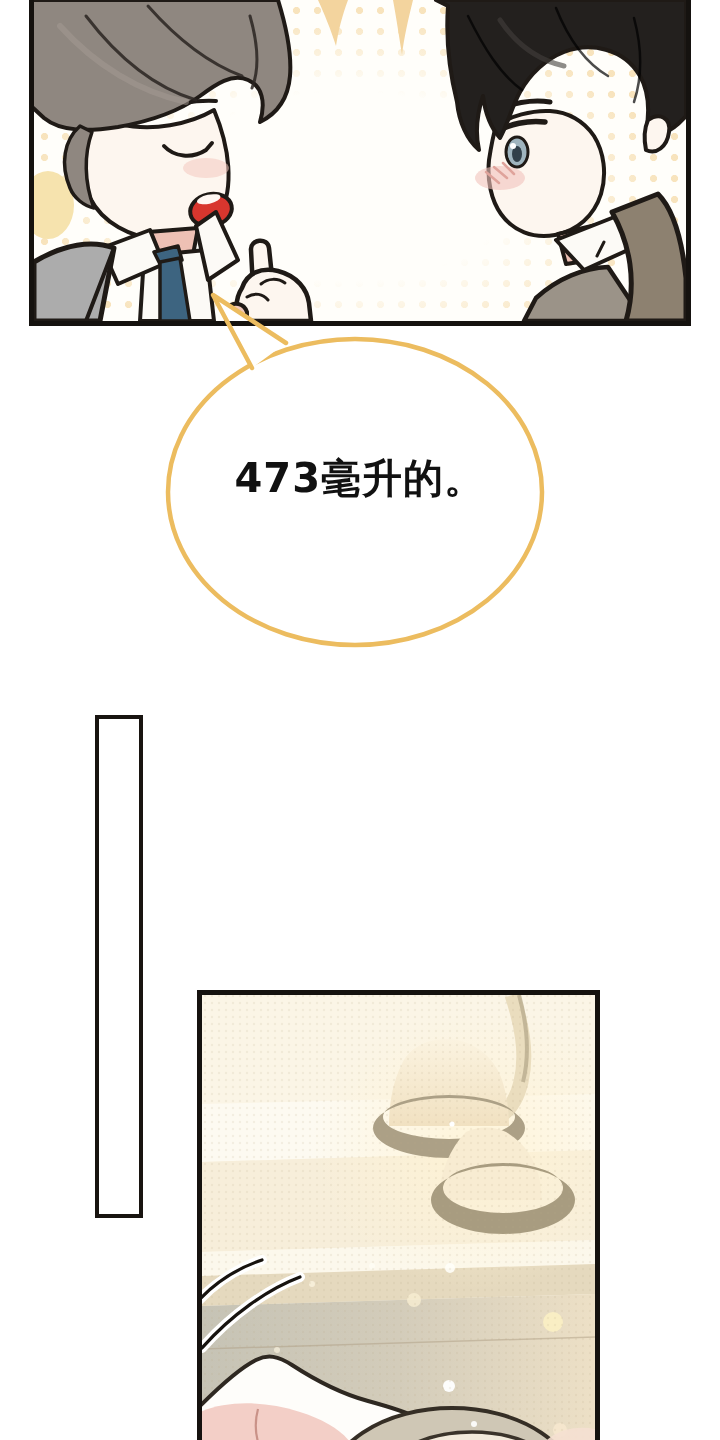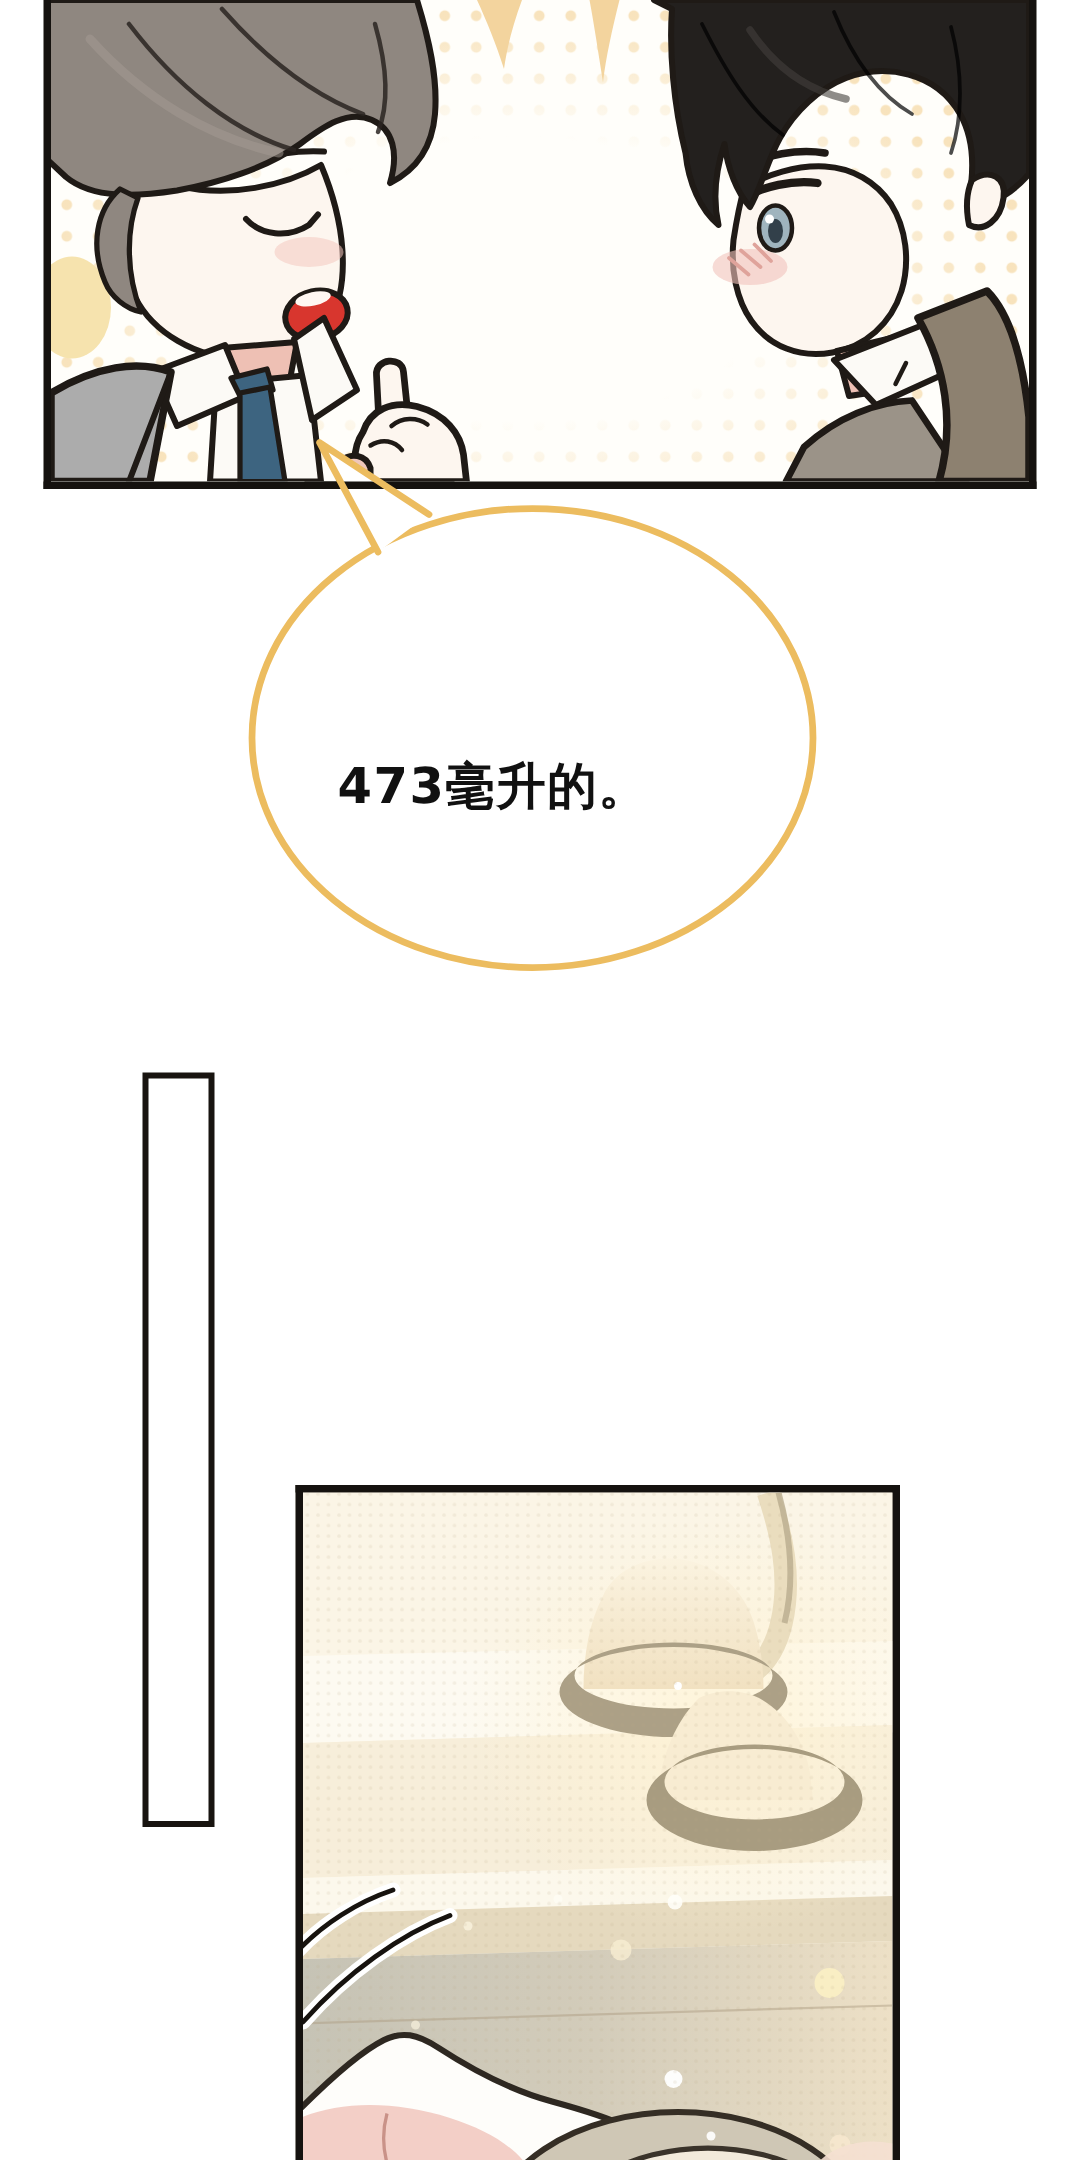--- a/index.html
+++ b/index.html
@@ -9,22 +9,22 @@
   #top-panel{position:absolute;left:29px;top:0;width:662px;height:326px;
     box-sizing:border-box;border:5px solid #15120f;border-top:none;overflow:hidden;
     background-color:#FFFEFA;
     background-image:
       radial-gradient(ellipse 62% 70% at 48% 58%, #FFFEFA 42%, rgba(255,254,250,0) 78%),
       radial-gradient(circle, rgba(242,205,138,.55) 0 3.2px, rgba(242,205,138,0) 3.9px);
     background-size:100% 100%, 21px 21px;}
   #top-panel svg{position:absolute;left:0;top:0;}
   
   #bubble-layer{position:absolute;left:0;top:0;width:720px;height:1440px;z-index:5;pointer-events:none;}
-  #bubble-text{position:absolute;z-index:6;left:225px;top:505px;width:260px;text-align:left;
-    font-size:33px;font-weight:bold;color:#111111;letter-spacing:1px;line-height:38px;}
+  #bubble-text{position:absolute;z-index:6;left:225px;top:459px;width:260px;text-align:right;
+    font-size:40px;font-weight:bold;color:#111111;letter-spacing:1px;line-height:38px;}
   
   #divider-rect{position:absolute;left:95px;top:715px;width:48px;height:503px;
     box-sizing:border-box;border:4px solid #181410;background:#ffffff;}
   
   #bottom-panel{position:absolute;left:197px;top:990px;width:403px;height:450px;
     box-sizing:border-box;border:5px solid #15120f;border-bottom:none;overflow:hidden;background:#FBF5E6;}
   #bottom-panel svg{position:absolute;left:0;top:0;width:100%;height:100%;}
 </style>
 </head>
 <body>

